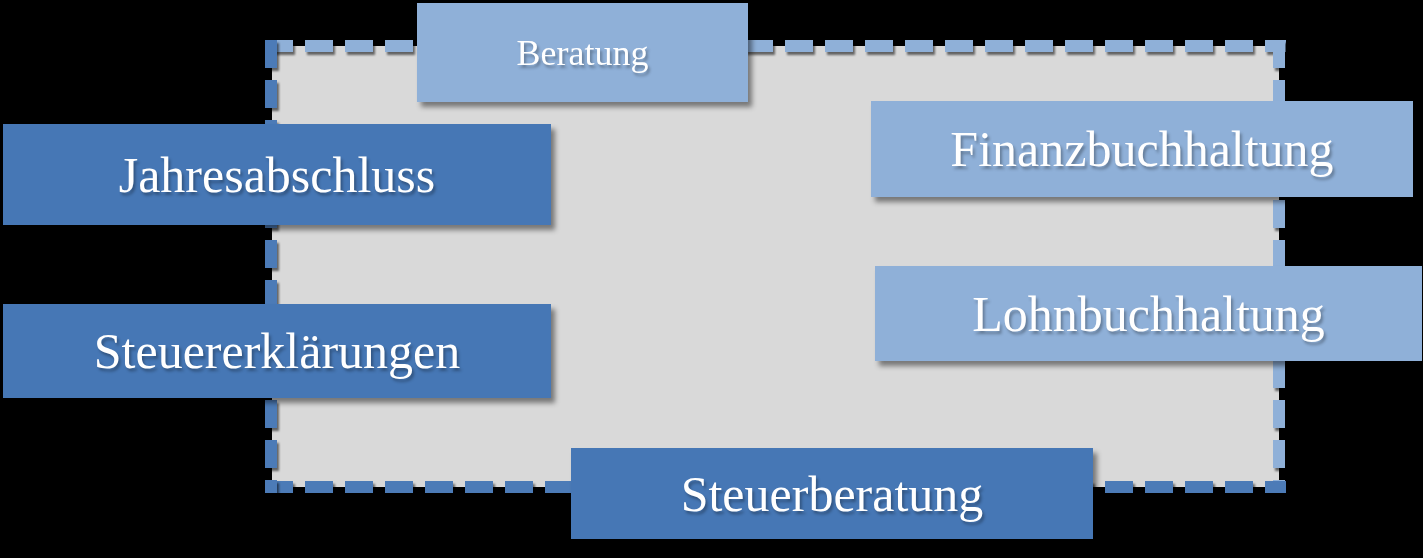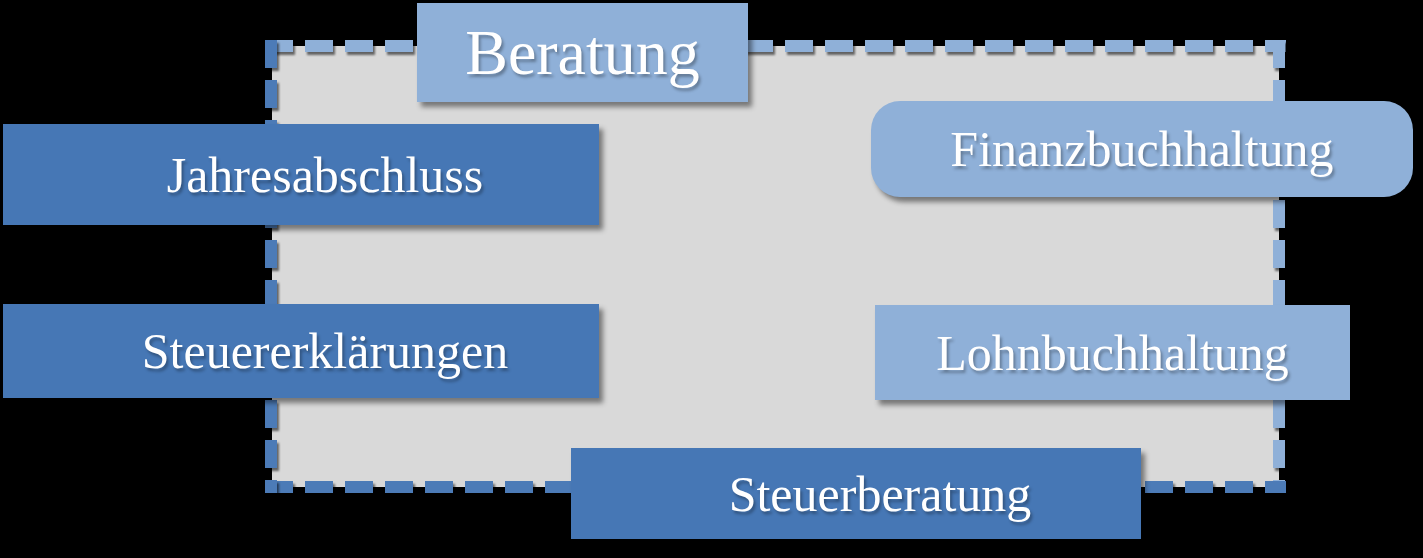--- a/index.html
+++ b/index.html
@@ -60,26 +60,26 @@
     align-items: center;
     justify-content: center;
     color: var(--text-color, #ffffff);
     font-size: 50px;
     line-height: 1;
     white-space: nowrap;
     box-shadow: 4px 5px 5px rgba(0,0,0,0.45);
     text-shadow: 2px 3px 3px rgba(0,0,0,0.30);
   }
   .box.light { background: var(--light-blue, #8fb0d8); }
-  .box.dark  { background: var(--dark-blue, #4677b5); padding-left: 48px; }
+  .box.dark  { background: var(--dark-blue, #4677b5); }
 
-  #box-beratung          { left: 417px; top: 3px;   width: 331px; height: 99px;  font-size: 64px; }
+  #box-beratung          { left: 417px; top: 3px;   width: 331px; height: 99px;  font-size: 36px; }
   #box-jahresabschluss   { left: 3px;   top: 124px; width: 548px; height: 101px; }
-  #box-finanzbuchhaltung { left: 871px; top: 101px; width: 542px; height: 96px; border-radius: 29px;  }
-  #box-lohnbuchhaltung   { left: 875px; top: 266px; width: 475px; height: 95px; margin-top: 39px;  }
+  #box-finanzbuchhaltung { left: 871px; top: 101px; width: 542px; height: 96px;  }
+  #box-lohnbuchhaltung   { left: 875px; top: 266px; width: 547px; height: 95px;  }
   #box-steuererklaerungen{ left: 3px;   top: 304px; width: 548px; height: 94px; align-items: center;  }
   #box-steuerberatung    { left: 571px; top: 448px; width: 522px; height: 91px;  }
 </style>
 </head>
 <body>
 
 <div id="canvas">
 
   <div class="region-fill"></div>
 

